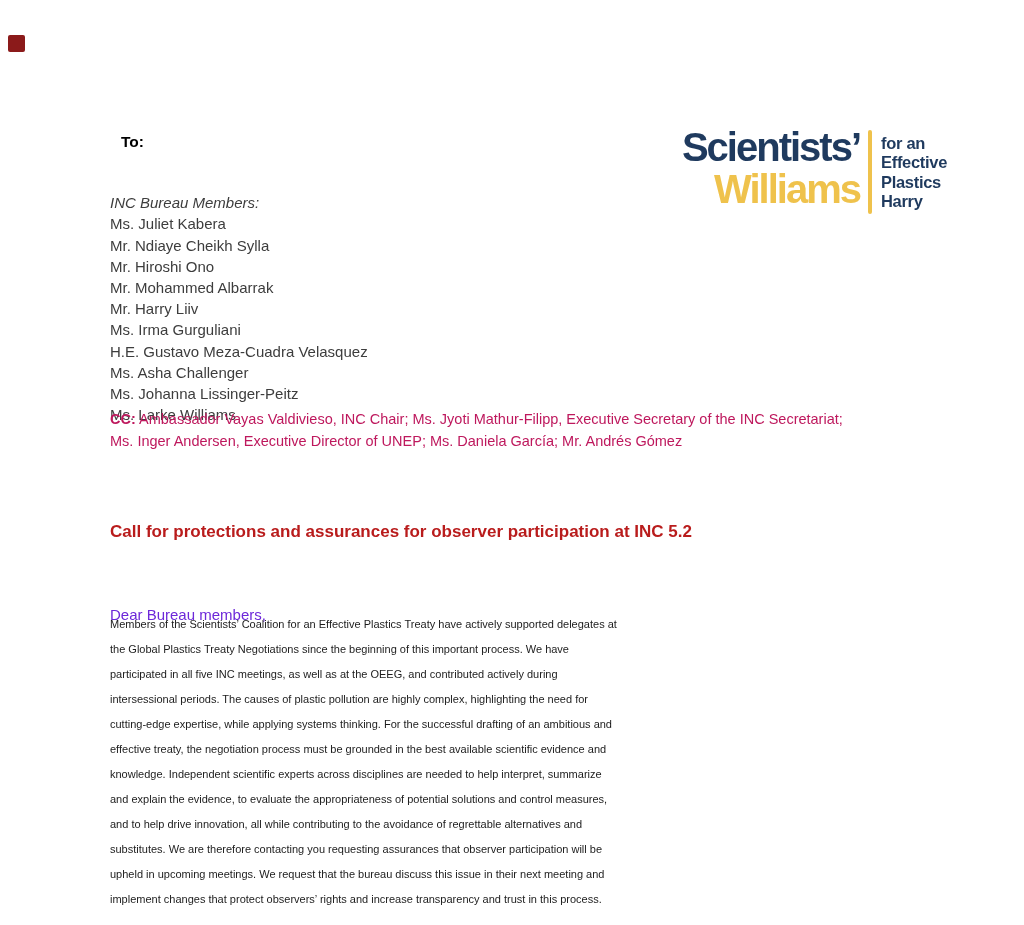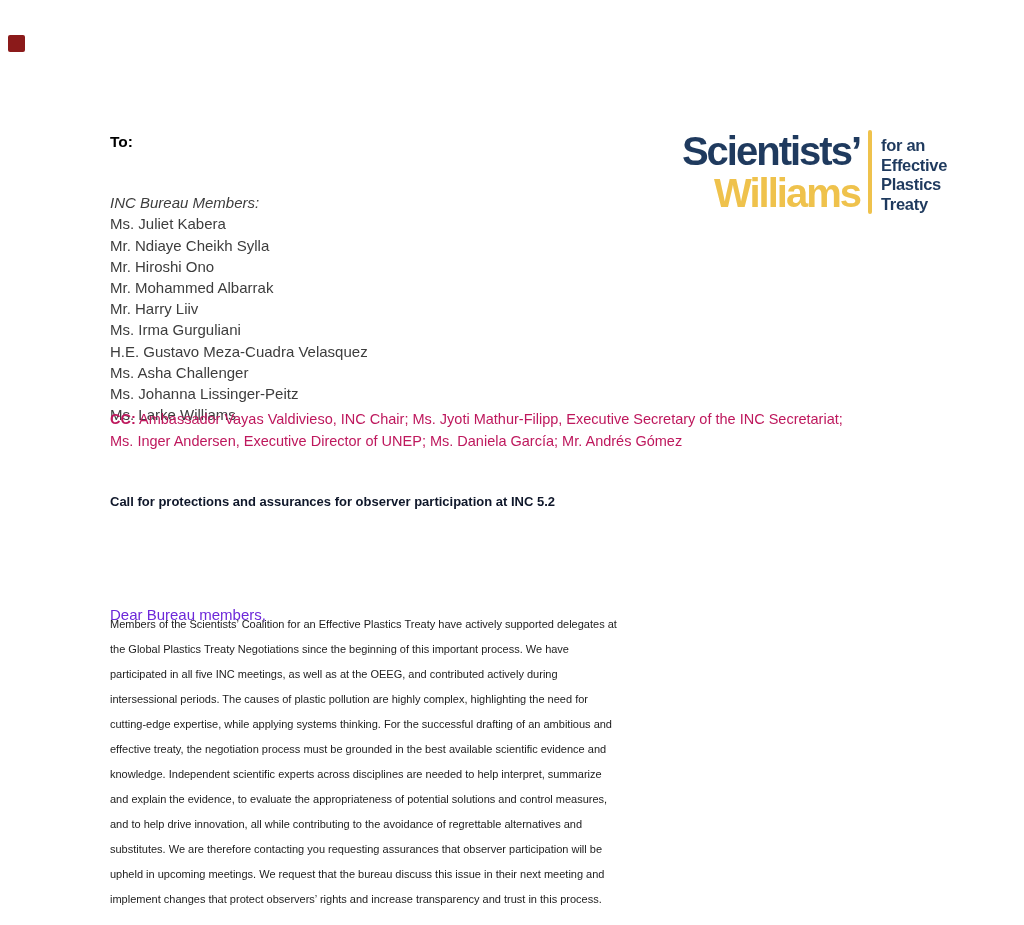--- a/index.html
+++ b/index.html
@@ -31,35 +31,36 @@
     left: 110px;
     top: 131px;
     font-size: 15px;
     line-height: 21.2px;
     color: #3d3d3d;
   }
   .to-label {
     font-weight: bold;
     color: #000000;
     font-size: 15.5px;
+    margin-left: 11px;
   }
   .group-label {
     font-style: italic;
     margin-top: 40px;
   }
   .names {
     white-space: pre-line;
   }
   
   .logo {
     position: absolute;
     left: 628px;
     top: 121px;
     display: flex;
-    align-items: flex-end;
+    align-items: center;
   }
   .logo-wordmark {
     width: 232px;
     text-align: right;
     font-weight: bold;
     font-size: 40px;
     line-height: 42px;
     letter-spacing: -2px;
   }
   .logo-word1 { color: var(--navy, #1f3a5e); }
@@ -98,25 +99,25 @@
     top: 472px;
     width: 772px;
     text-align: right;
     font-size: 15.5px;
     color: #111111;
   }
   
   .subject {
     position: absolute;
     left: 110px;
-    top: 494px;
+    top: 522px;
     width: 900px;
-    font-size: 13px;
+    font-size: 17px;
     font-weight: bold;
-    color: #0f172a;
+    color: #b91c1c;
   }
   .salutation {
     position: absolute;
     left: 110px;
     top: 566px;
     font-size: 15px;
     color: #6d28d9;
     margin-top: 40px;
   }
   .body-text {
@@ -154,21 +155,21 @@
 
   <div class="logo">
     <div class="logo-wordmark">
       <div class="logo-word1">Scientists’</div>
       <div class="logo-word2">Williams</div>
     </div>
     <div class="logo-divider"></div>
     <div class="logo-tagline">for an
 Effective
 Plastics
-Treaty</div>
+Harry</div>
   </div>
 
   <div class="cc"><span class="cc-label">CC:</span><span> Ambassador Vayas Valdivieso, INC Chair; Ms. Jyoti Mathur-Filipp, Executive Secretary of the INC Secretariat;
 Ms. Inger Andersen, Executive Director of UNEP; Ms. Daniela García; Mr. Andrés Gómez</span></div>
 
 
   <div class="subject">Call for protections and assurances for observer participation at INC 5.2</div>
 
   <div class="salutation">Dear Bureau members,</div>
 

